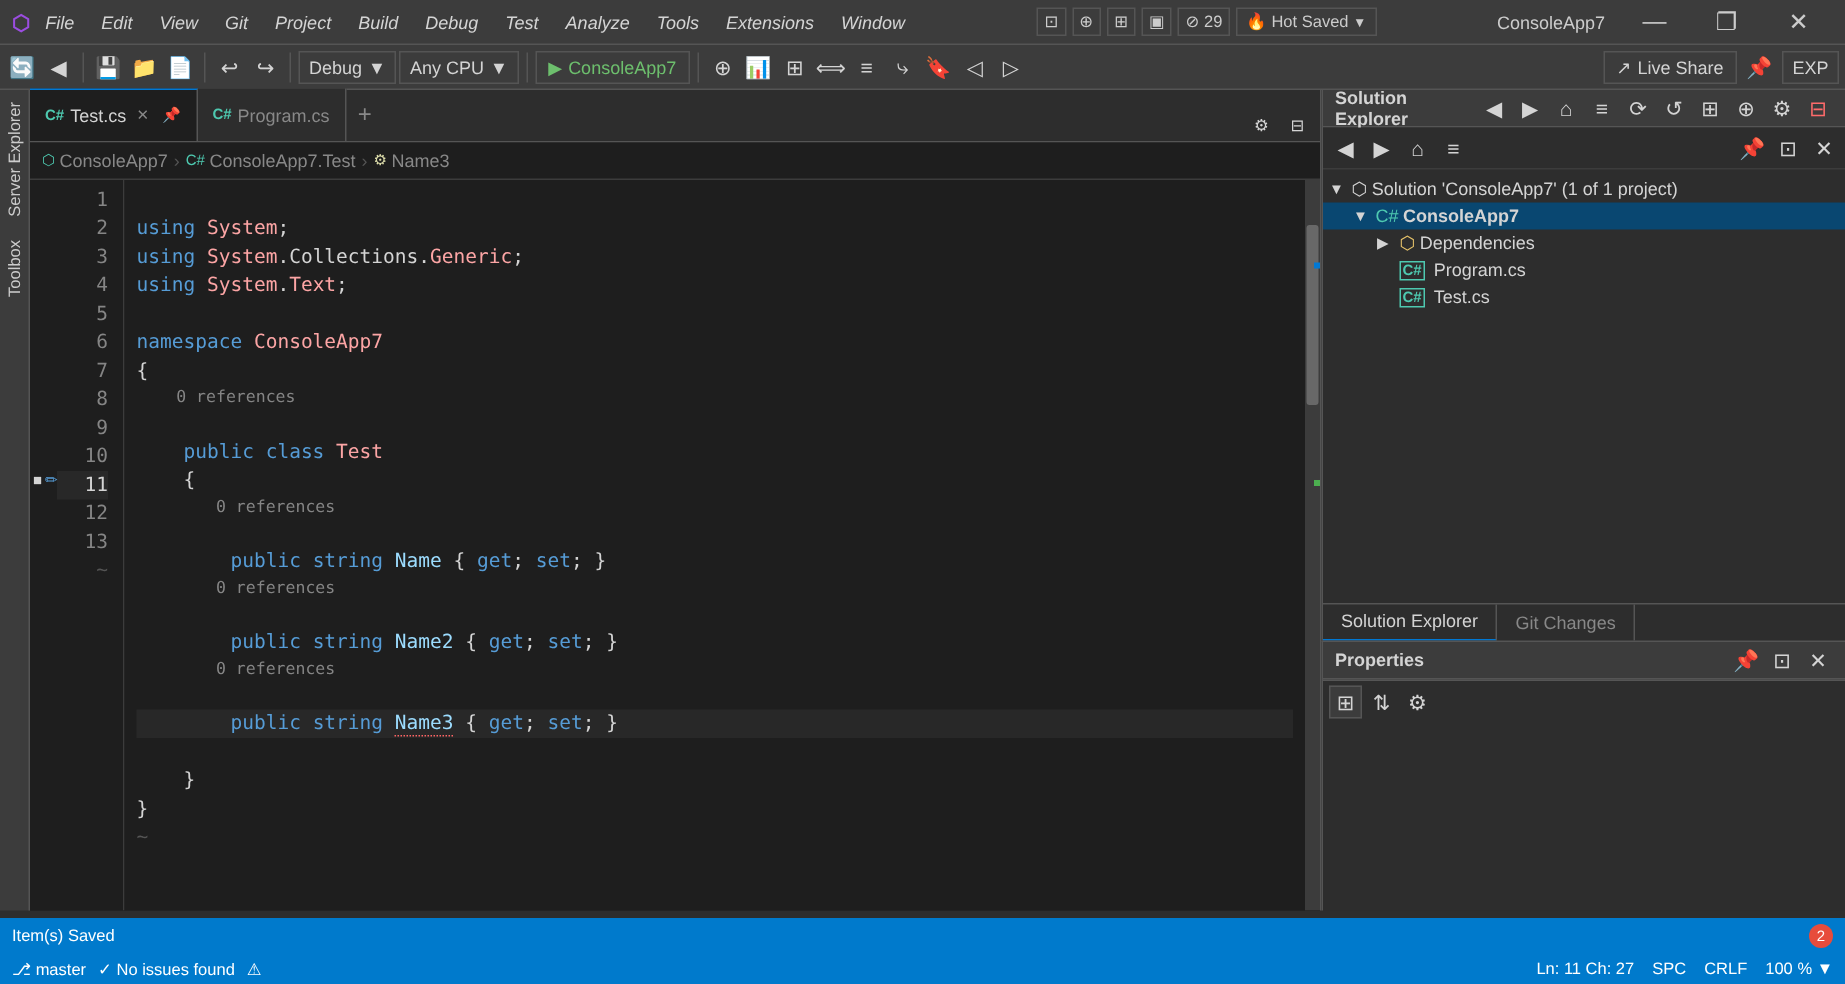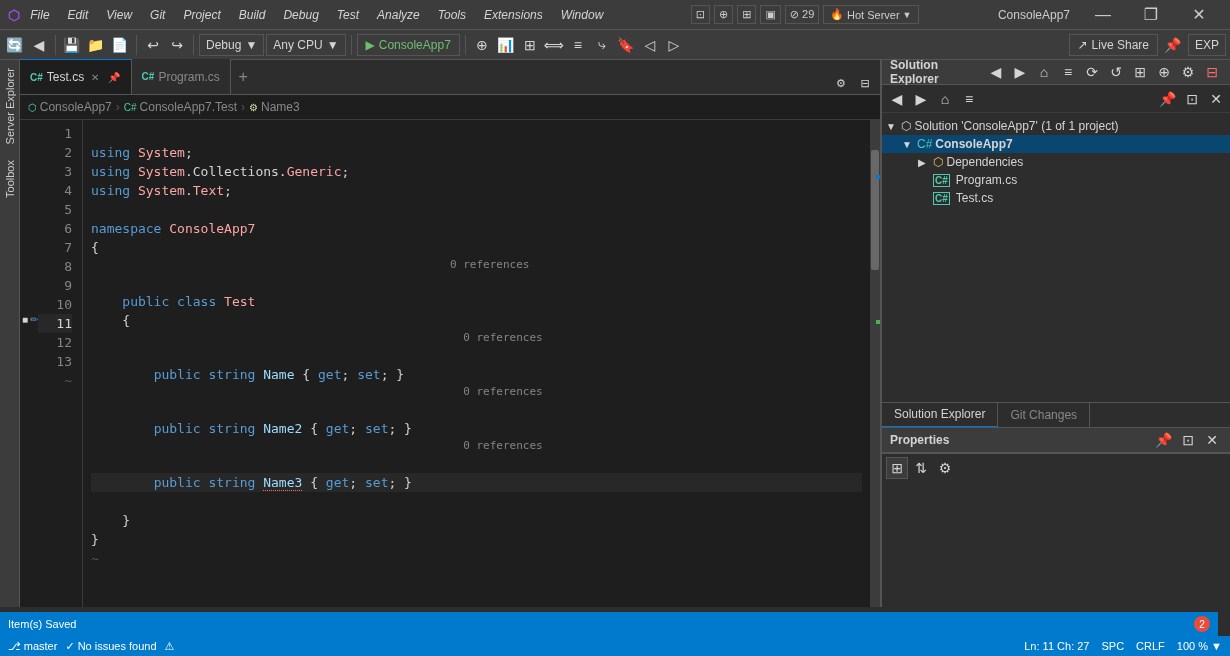--- a/index.html
+++ b/index.html
@@ -113,21 +113,21 @@
       overflow: hidden;
       white-space: pre;
     }
     #scrollbar-v { width: 10px; background: #3c3c3c; position: relative; }
     #scrollbar-thumb { position: absolute; top: 30px; width: 8px; height: 120px; background: #686868; border-radius: 2px; left: 1px; }
 
     
     .kw { color: #569cd6; }
     .type { color: #fca5a5; }
     .prop { color: #9cdcfe; }
-    .ref-hint { color: #858585; font-size: 11px; display: block; line-height: 16px; text-align: center; }
+    .ref-hint { color: #858585; font-size: 11px; display: block; line-height: 16px; }
 
     
     #solution-explorer {
       width: 350px;
       background: #2d2d2d;
       border-left: 1px solid #555;
       display: flex;
       flex-direction: column;
     }
     #se-header {
@@ -268,21 +268,21 @@
   <div id="title-bar-center">
 
     <div style="display:flex;align-items:center;gap:4px;">
       <span style="border:1px solid #555;padding:2px 4px;font-size:11px;cursor:pointer;">⊡</span>
       <span style="border:1px solid #555;padding:2px 4px;font-size:11px;cursor:pointer;">⊕</span>
       <span style="border:1px solid #555;padding:2px 4px;font-size:11px;cursor:pointer;">⊞</span>
       <span style="border:1px solid #555;padding:2px 4px;font-size:11px;cursor:pointer;">▣</span>
       <span style="border:1px solid #555;padding:2px 4px;font-size:11px;cursor:pointer;">⊘ <span>29</span></span>
       <span style="border:1px solid #555;padding:2px 6px;font-size:11px;cursor:pointer;display:flex;align-items:center;gap:3px;">
         <span style="color:#ff6b6b;">🔥</span>
-        <span>Hot Server</span>
+        <span>Hot Saved</span>
         <span style="font-size:9px;">▼</span>
       </span>
     </div>
   </div>
   <div id="title-bar-right">
     <span style="font-size:12px;color:#ccc;margin-right:8px;">ConsoleApp7</span>
     <span class="title-btn">—</span>
     <span class="title-btn">❐</span>
     <span class="title-btn close">✕</span>
   </div>
@@ -544,16 +544,16 @@
     <span class="status-item">Ln: 11   Ch: 27</span>
     <span class="status-item">SPC</span>
     <span class="status-item">CRLF</span>
     <span class="status-item">
       <span>100 %</span>
       <span> ▼</span>
     </span>
   </div>
 </div>
 
-<div style="position:absolute;bottom:20px;left:0;right:12px;height:24px;background:#007acc;display:flex;align-items:center;padding:0 8px;font-size:11px;color:#fff;">
+<div style="position:absolute;bottom:20px;left:0;right:0;height:24px;background:#007acc;display:flex;align-items:center;padding:0 8px;font-size:11px;color:#fff;">
   <span>Item(s) Saved</span>
   <span style="margin-left:auto;background:#e74c3c;border-radius:50%;width:16px;height:16px;display:flex;align-items:center;justify-content:center;font-size:10px;">2</span>
 </div>
 
 </body></html>

